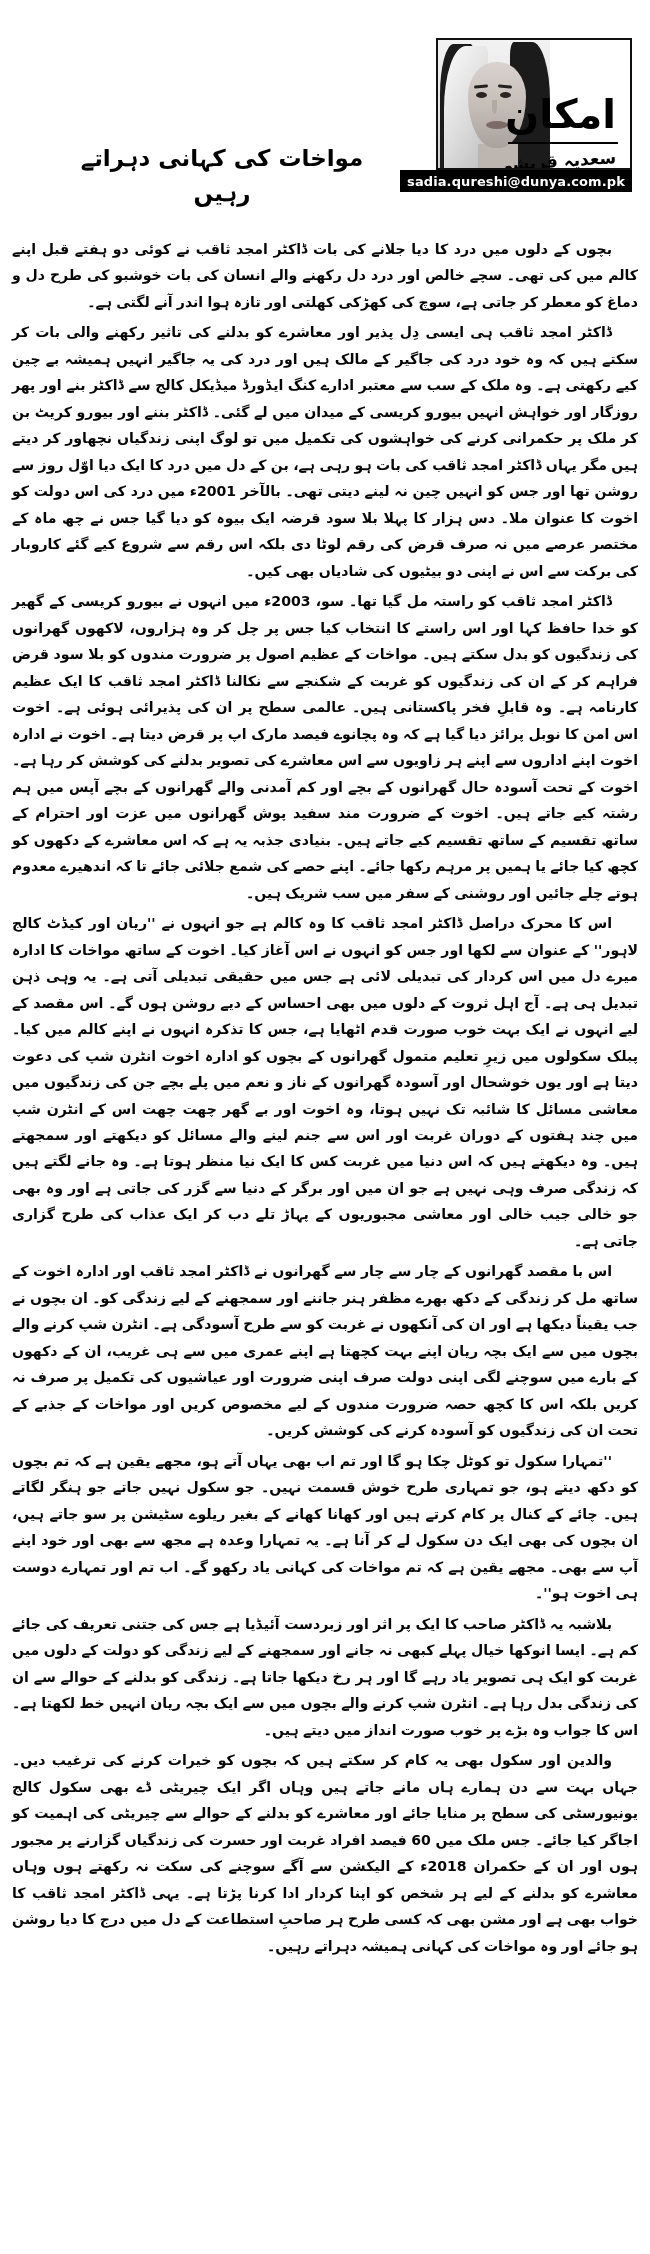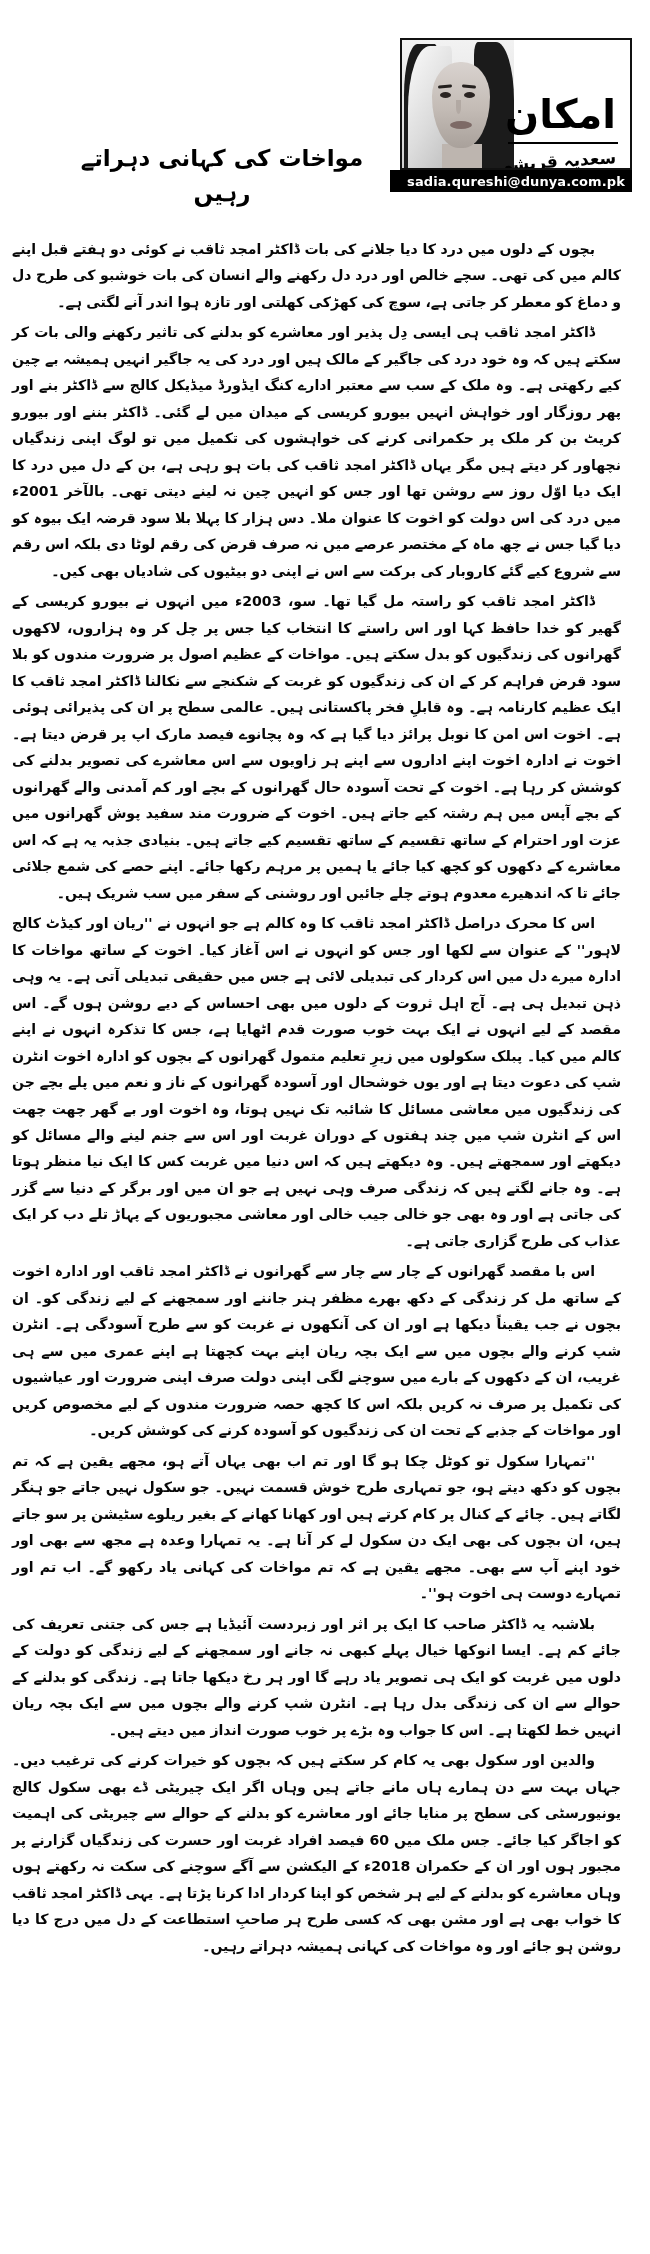--- a/index.html
+++ b/index.html
@@ -23,21 +23,21 @@
     position: relative;
     background: #ffffff;
     box-sizing: border-box;
   }
 
   
   .masthead {
     position: absolute;
     top: 38px;
     right: 18px;
-    width: 232px;
+    width: 196px;
     height: 132px;
   }
   .masthead-box {
     position: absolute;
     inset: 0;
     border: 2px solid #111111;
     background: #ffffff;
     overflow: hidden;
   }
   .column-logo {
@@ -136,21 +136,20 @@
     top: 170px;
     right: 18px;
     width: 232px;
     height: 22px;
     background: #000000;
     color: #ffffff;
     display: flex;
     align-items: center;
     justify-content: center;
     direction: ltr;
-    padding-left: 10px;
   }
   .email-bar span {
     font-family: "DejaVu Sans", sans-serif;
     font-size: 13px;
     font-weight: 700;
     letter-spacing: 0.1px;
   }
 
   
   .headline {
@@ -163,21 +162,21 @@
     font-size: 23px;
     font-weight: 700;
     line-height: 1.5;
     color: #000000;
   }
 
   
   .article {
     position: absolute;
     top: 236px;
-    right: 29px;
+    right: 12px;
     left: 12px;
     direction: rtl;
     text-align: justify;
     text-align-last: right;
   }
   .article p {
     margin: 0 0 4px 0;
     font-size: 14.1px;
     line-height: 1.88;
     font-weight: 600;

